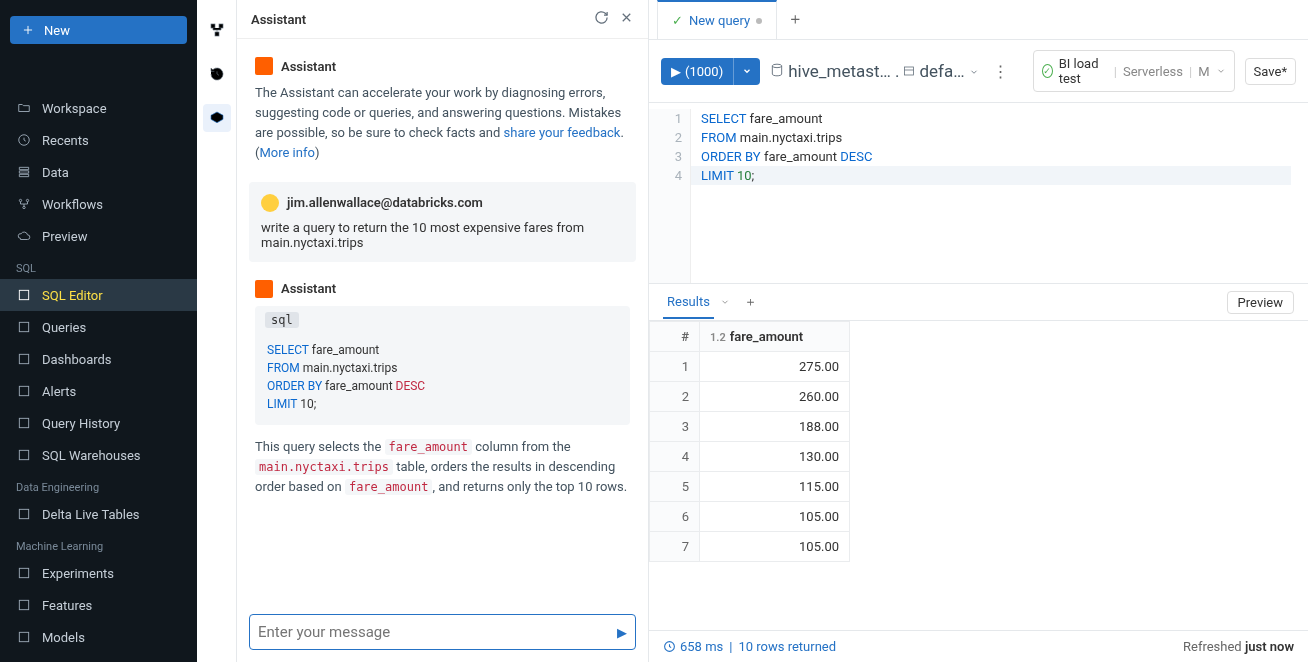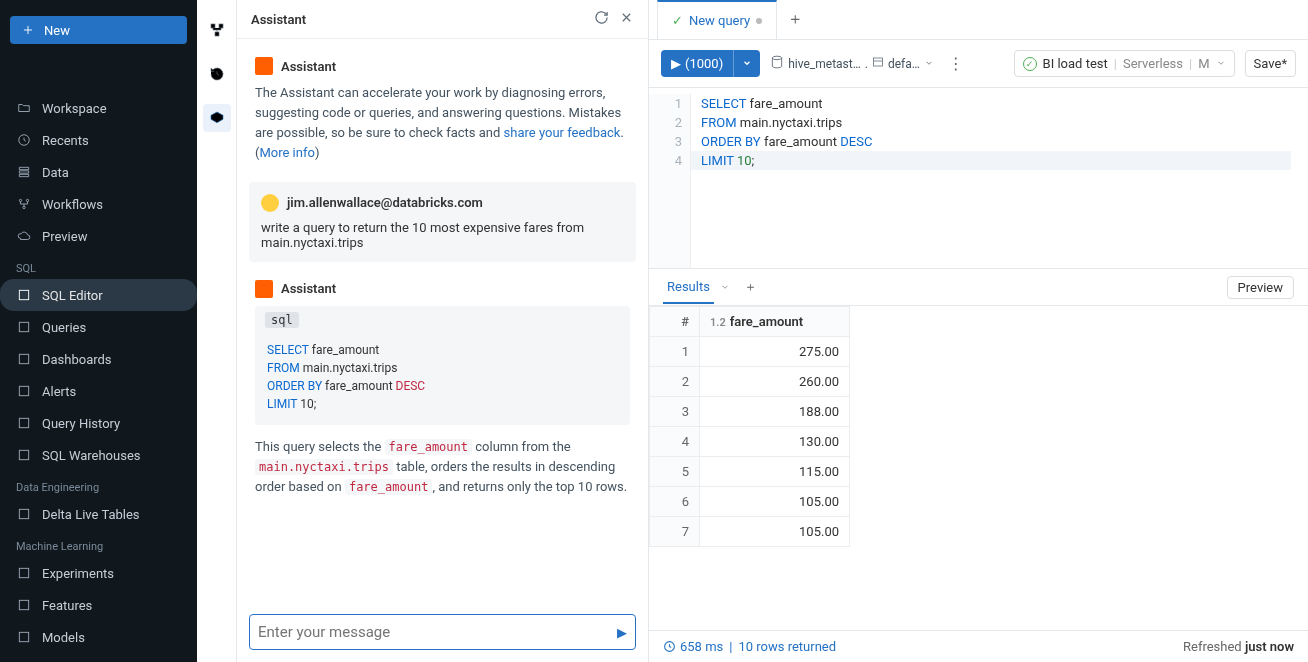--- a/index.html
+++ b/index.html
@@ -1,20 +1,20 @@
 <!DOCTYPE html>
 <html><head>
 <meta charset="utf-8">
 <style>
 * { box-sizing: border-box; margin: 0; padding: 0; font-family: -apple-system, BlinkMacSystemFont, "Segoe UI", Roboto, sans-serif; }
 body { display: flex; width: 1308px; height: 662px; overflow: hidden; background: #fff; color: #333; font-size: 13px; }
 .sidebar { width: 197px; background: #10171d; color: #c5ced7; display: flex; flex-direction: column; padding-top: 8px; gap: 40px; }
 .new-btn { margin: 8px 10px; background: #2572C5; color: #fff; border-radius: 4px; padding: 6px 10px; display: flex; align-items: center; gap: 8px; font-size: 13px; cursor: pointer; }
 .nav-item { padding: 8px 16px; display: flex; align-items: center; gap: 10px; cursor: pointer; color: #c5ced7; }
-.nav-item.active { background: #2a3945; color: #e5e5e5; border-radius: 14px; }
+.nav-item.active { background: #2a3945; color: #fde047; }
 .section-hdr { padding: 10px 16px 4px; font-size: 11px; color: #7a8a99; }
 .nav-icon { width: 16px; height: 16px; display: inline-flex; align-items: center; justify-content: center; flex-shrink: 0; }
 .nav-icon svg { stroke: #9aa8b5; fill: none; stroke-width: 1.6; }
 .new-btn .nav-icon svg { stroke: #fff; }
 .nav-item.active .nav-icon svg { stroke: #fff; }
 
 .railcol { width: 40px; background: #fff; border-right: 1px solid #e5e8eb; display: flex; flex-direction: column; align-items: center; padding-top: 16px; gap: 16px; }
 .rail-btn { width: 28px; height: 28px; display: flex; align-items: center; justify-content: center; border-radius: 4px; cursor: pointer; }
 .rail-btn.active { background: #eaf1fb; }
 .rail-btn svg { stroke: #64707c; }
@@ -49,21 +49,21 @@
 .tab { display: flex; align-items: center; gap: 6px; padding: 0 14px; height: 100%; border-top: 2px solid #2572C5; border-right: 1px solid #e5e8eb; border-left: 1px solid #e5e8eb; font-size: 13px; }
 .tab .dot { color: #4caf50; }
 .tab .unsaved { width: 6px; height: 6px; background: #bbb; border-radius: 50%; }
 .tab-name { color: #2572C5; }
 .add-tab { margin-left: 10px; font-size: 16px; color: #666; cursor: pointer; }
 
 .toolbar { display: flex; align-items: center; gap: 10px; padding: 10px 12px; border-bottom: 1px solid #e5e8eb; }
 .run-group { display: flex; }
 .run-btn { background: #2572C5; color: #fff; padding: 6px 10px; border-radius: 4px 0 0 4px; display: flex; align-items: center; gap: 4px; cursor: pointer; font-size: 13px; }
 .run-chev { background: #2572C5; color: #fff; padding: 6px 8px; border-radius: 0 4px 4px 0; border-left: 1px solid rgba(255,255,255,0.3); cursor: pointer; }
-.db-sel { display: flex; align-items: center; gap: 4px; font-size: 12px; color: #44535f; cursor: pointer; }
+.db-sel { display: flex; align-items: center; gap: 4px; font-size: 17px; color: #44535f; cursor: pointer; }
 .kebab { color: #666; cursor: pointer; padding: 0 4px; font-size: 16px; }
 .spacer { flex: 1; }
 .pill { border: 1px solid #ddd; border-radius: 4px; padding: 5px 8px; display: flex; align-items: center; gap: 6px; font-size: 13px; cursor: pointer; }
 .pill .ok { width: 14px; height: 14px; border: 1.5px solid #4caf50; border-radius: 50%; display: flex; align-items: center; justify-content: center; font-size: 9px; color: #4caf50; }
 .pill .sep { color: #ccc; }
 .pill .dim { color: #888; }
 
 .code-area { flex: 0 0 180px; display: flex; font-family: Menlo, monospace; font-size: 13px; background: #fff; padding-top: 6px; }
 .gutter { width: 42px; text-align: right; color: #aab3bb; padding-right: 8px; border-right: 1px solid #eee; background: #fafbfc; }
 .gutter div { line-height: 19px; }

